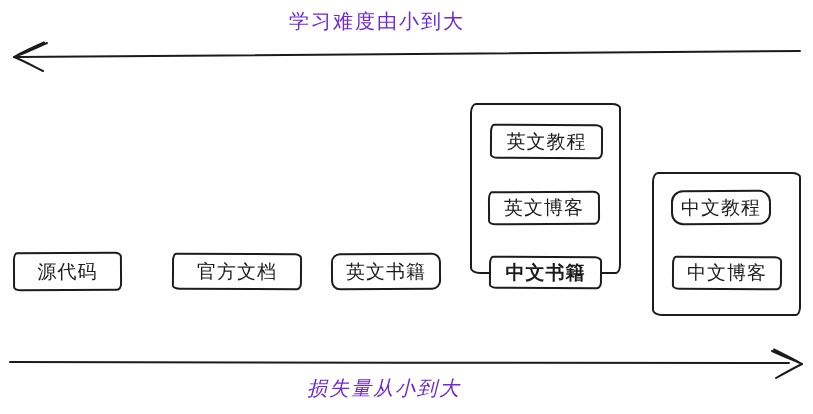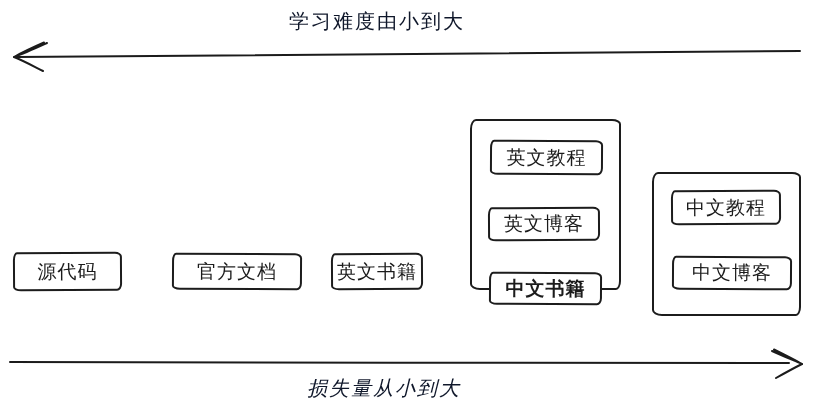--- a/index.html
+++ b/index.html
@@ -13,21 +13,21 @@
     height: 414px;
     background: #ffffff;
     font-family: "Liberation Sans", sans-serif;
     color: #1b1b1b;
     overflow: hidden;
   }
   .axis-label {
     position: absolute;
     font-size: 20px;
     letter-spacing: 2px;
-    color: #0f172a;
+    color: #6d28d9;
     white-space: nowrap;
   }
   #top-axis-label  { left: 289px; top: 8px; }
   #bottom-axis-label { left: 307px; top: 375px; font-style: italic; }
 
   svg.arrow-layer {
     position: absolute;
     left: 0; top: 0;
     width: 813px; height: 414px;
     pointer-events: none;
@@ -62,32 +62,32 @@
     border: 2px solid #1c1c1c;
     background: #ffffff;
     box-sizing: border-box;
     border-radius: 6px 9px 5px 10px / 10px 5px 9px 6px;
   }
   .group-box .node { position: absolute; }
 
   
   #node-source-code   { left: 13px;  top: 252px; width: 109px; height: 39px; align-items: center; }
   #node-official-docs { left: 172px; top: 253px; width: 130px; height: 37px; }
-  #node-english-books { left: 331px; top: 253px; width: 92px; height: 37px; }
+  #node-english-books { left: 331px; top: 253px; width: 110px; height: 37px; border-radius: 9px; }
 
   
-  #group-box-1 { left: 470px; top: 103px; width: 151px; height: 171px; margin-top: 16px; }
+  #group-box-1 { left: 470px; top: 103px; width: 151px; height: 171px; }
   #node-english-tutorials { left: 18px; top: 19px;  width: 113px; height: 35px; }
   #node-english-blogs     { left: 16px; top: 86px;  width: 112px; height: 34px; }
   #node-chinese-books     { left: 17px; top: 151px; width: 113px; height: 33px; font-weight: bold; }
 
   
   #group-box-2 { left: 652px; top: 172px; width: 149px; height: 144px; }
-  #node-chinese-tutorials { left: 17px; top: 16px; width: 110px; height: 35px; }
-  #node-chinese-blogs     { left: 18px; top: 82px; width: 120px; height: 34px; }
+  #node-chinese-tutorials { left: 17px; top: 16px; width: 100px; height: 35px; border-radius: 12px; }
+  #node-chinese-blogs     { left: 18px; top: 82px; width: 110px; height: 34px; }
 </style>
 </head>
 <body>
 
 <div id="stage">
 
   <svg class="arrow-layer" viewBox="0 0 813 414" xmlns="http://www.w3.org/2000/svg">
 
     <g>
       <path d="M 800 51 C 580 53.5, 300 55.5, 16 57"></path>

